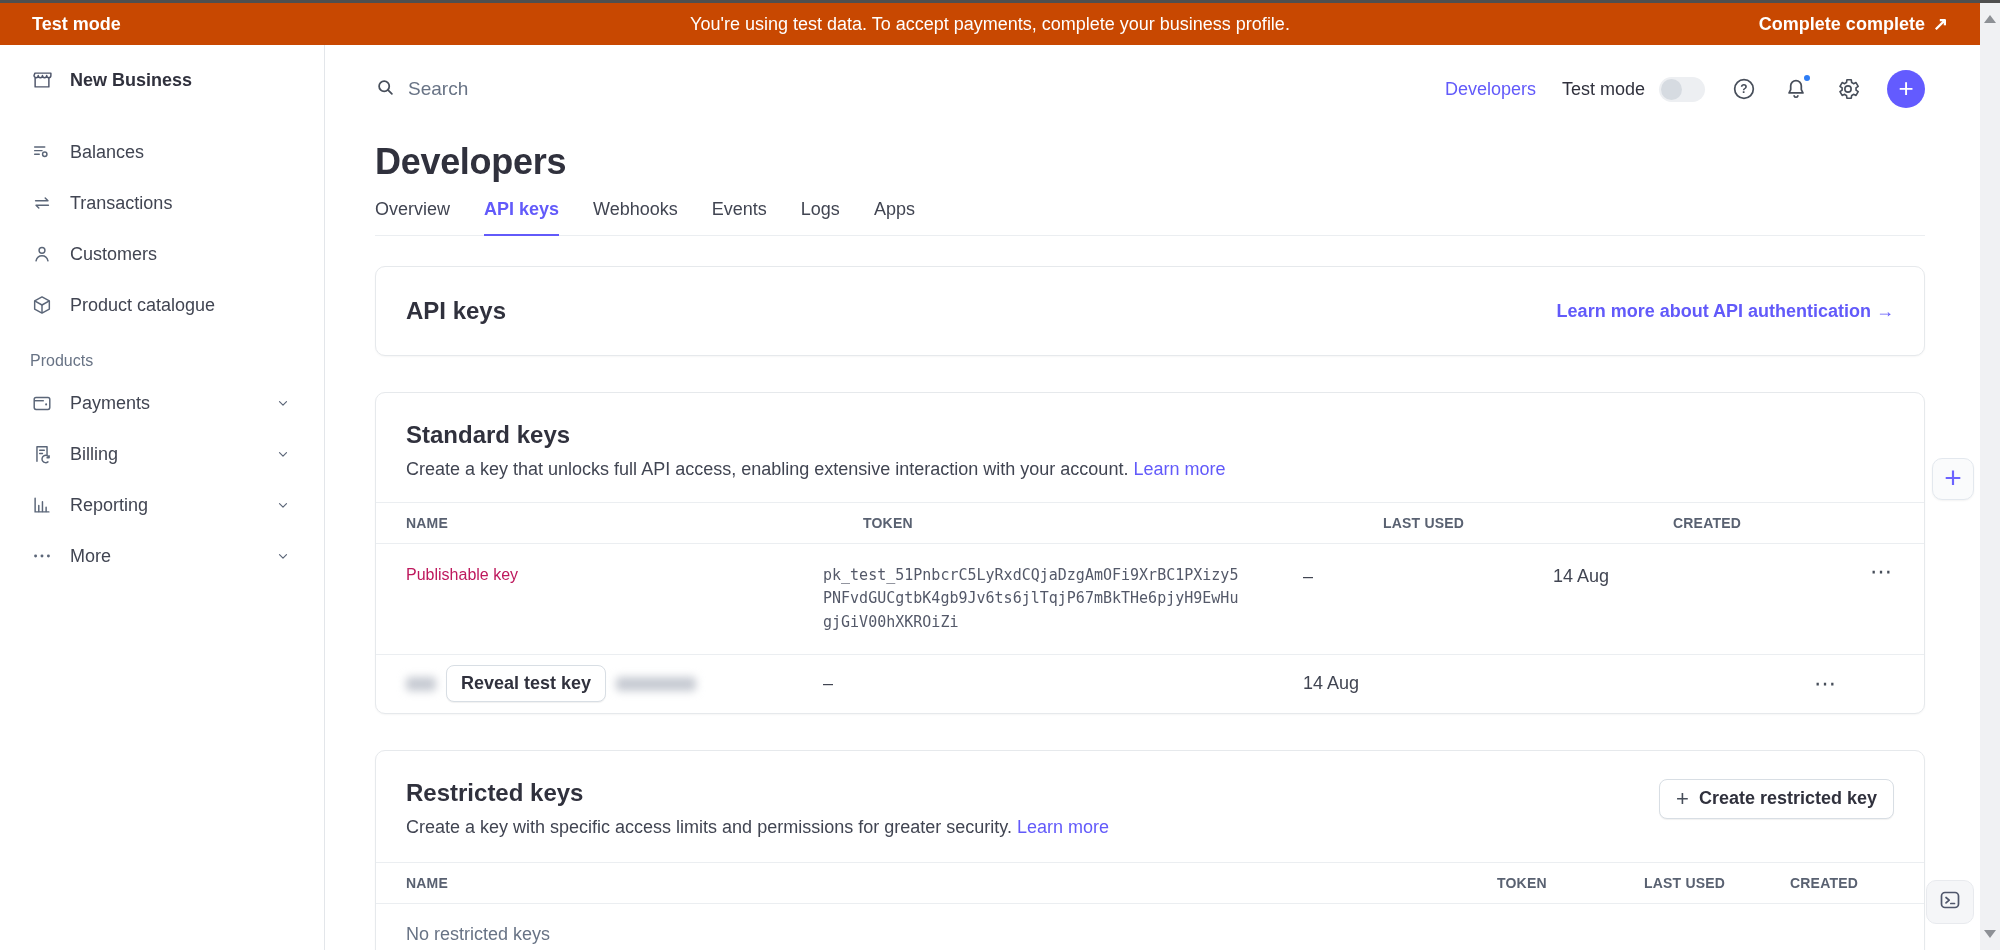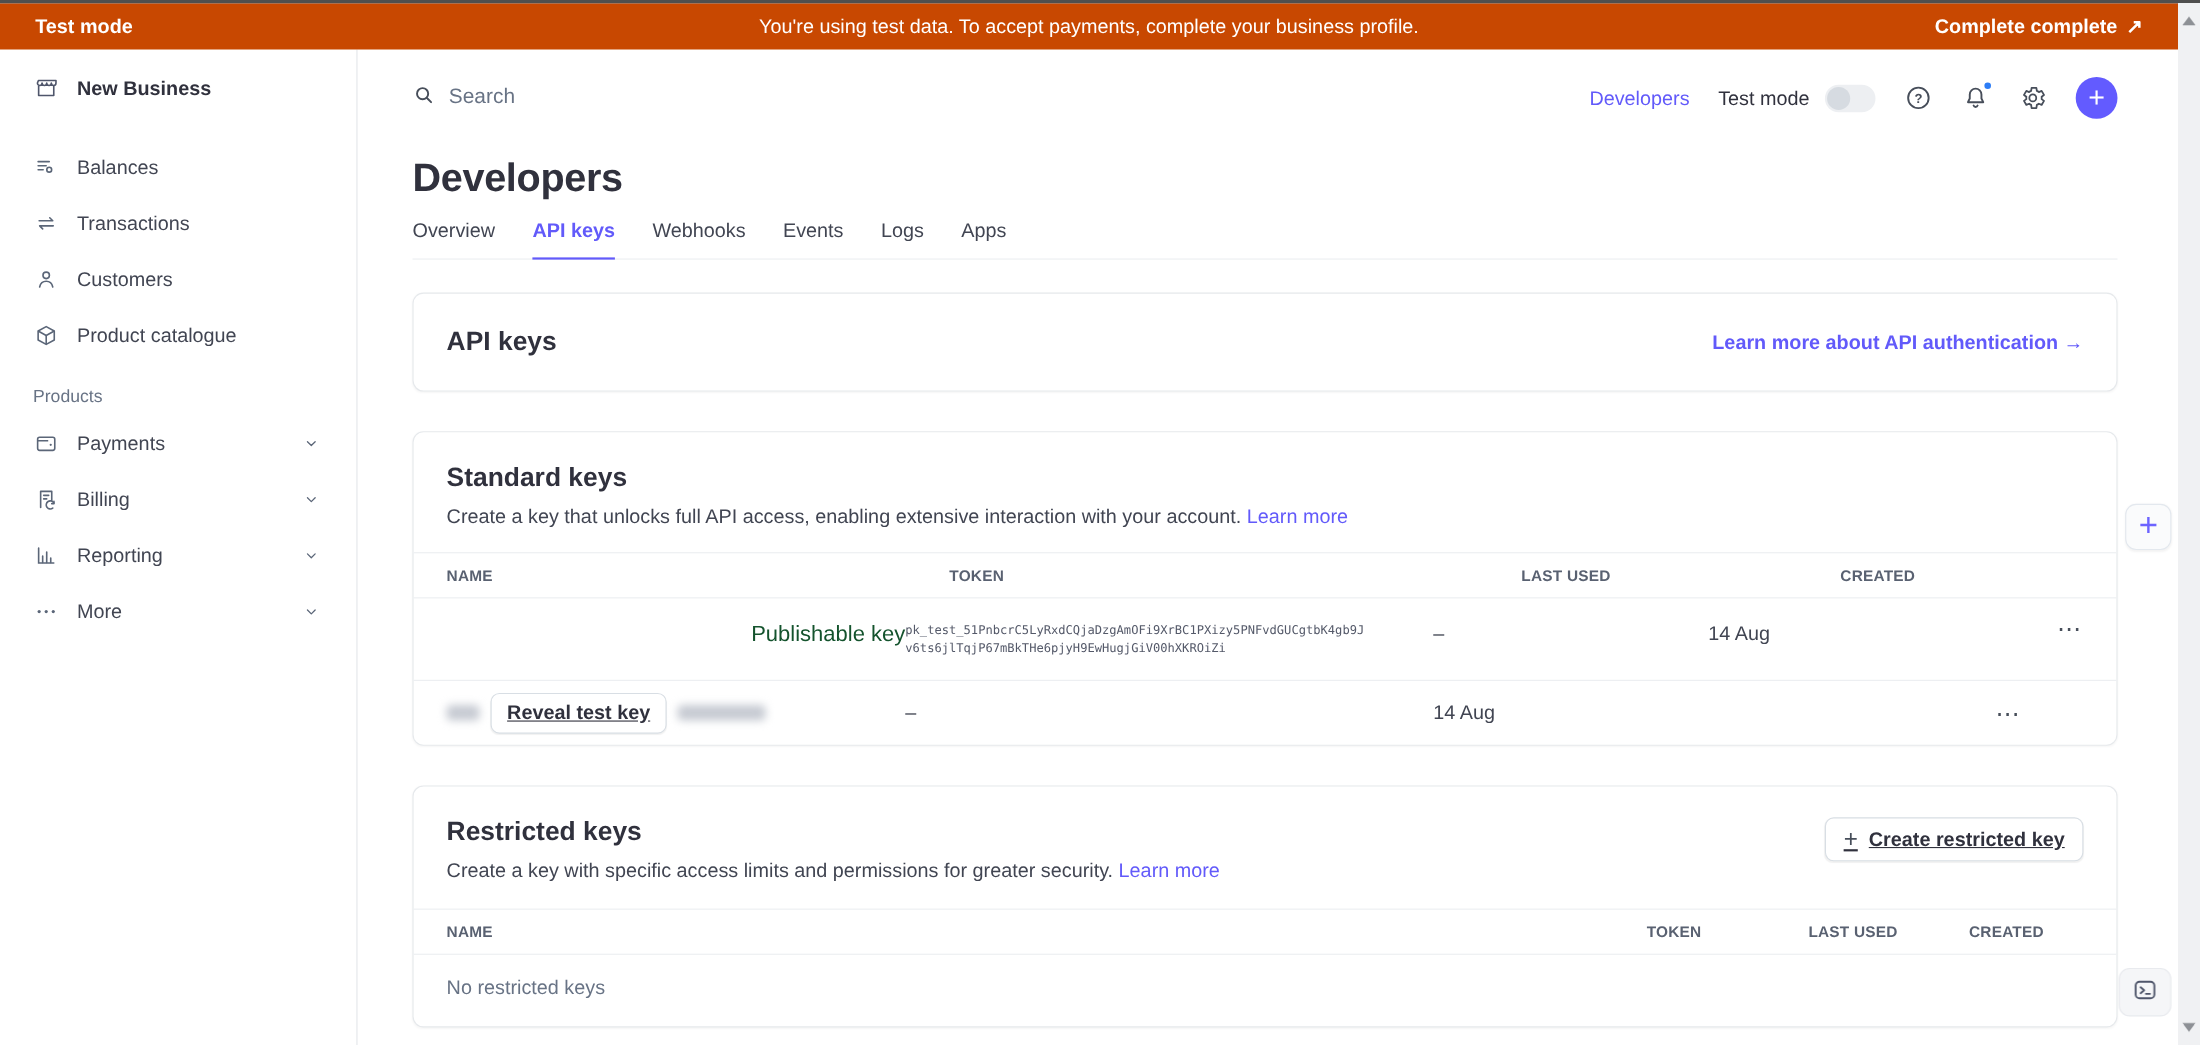--- a/index.html
+++ b/index.html
@@ -65,34 +65,34 @@
   .sec-head { padding:28px 30px 22px 30px; }
   .sec-desc { font-size:18px; color:#414552; margin-top:10px; }
 
   .tbl-head { display:grid; align-items:center; border-top:1px solid #EBEEF1; border-bottom:1px solid #EBEEF1;
     padding:0 30px; height:42px;gap:40px; }
   .std-grid { grid-template-columns:417px 480px 250px 1fr 56px; }
   .col-h { font-size:14px; font-weight:700; color:#596171; letter-spacing:0.2px; }
 
   .tbl-row { display:grid; padding:0 30px; align-items:center; }
   .row-divider { border-bottom:1px solid #EBEEF1; }
-  .cell-name { font-size:20px; color:#14532d;text-align:right; }
-  .cell-token { font-family:"DejaVu Sans Mono", monospace; font-size:11px; color:#545969;
+  .cell-name { font-size:16px; color:#be185d; }
+  .cell-token { font-family:"DejaVu Sans Mono", monospace; font-size:15px; color:#545969;
     max-width:420px; word-break:break-all; line-height:1.55; }
   .cell-dim { font-size:18px; color:#414552; }
   .menu-dots { font-size:22px; color:#474E5A; letter-spacing:2px; cursor:pointer; text-align:right; line-height:0.5; }
   .pub-row { padding-top:20px; padding-bottom:20px; align-items:start; }
   .pub-row .cell-name, .pub-row .cell-dim, .pub-row .menu-dots { margin-top:2px; }
   .sec-row { height:58px; }
 
   .secret-token-wrap { display:flex; align-items:center; gap:10px; position:relative; }
   .blur-blob { height:14px; border-radius:4px; background:#C6CAD2; filter:blur(4px); }
   .btn { display:inline-flex; align-items:center; gap:10px; background:#fff; border:1px solid #D8DEE4;
     border-radius:8px; font-size:18px; font-weight:600; color:#30313D; padding:8px 16px; cursor:pointer;
-    box-shadow:0 1px 1px rgba(0,0,0,0.06); white-space:nowrap;text-decoration:underline; }
+    box-shadow:0 1px 1px rgba(0,0,0,0.06); white-space:nowrap; }
   .reveal-btn { padding:7px 14px; }
 
   .rk-head { display:flex; justify-content:space-between; align-items:flex-start; padding:28px 30px 24px 30px; }
   .rk-grid { grid-template-columns:1fr 107px 106px 104px; }
   .empty-row { padding:20px 30px 24px 30px; font-size:18px; color:#687385; }
   .plus-glyph { font-size:22px; font-weight:400; color:#474E5A; line-height:1; }
 
   
   .float-plus { position:fixed; right:26px; top:458px; width:42px; height:42px; border-radius:10px;
     background:#FAFBFC; border:1px solid #E3E8EE; display:flex; align-items:center; justify-content:center;

